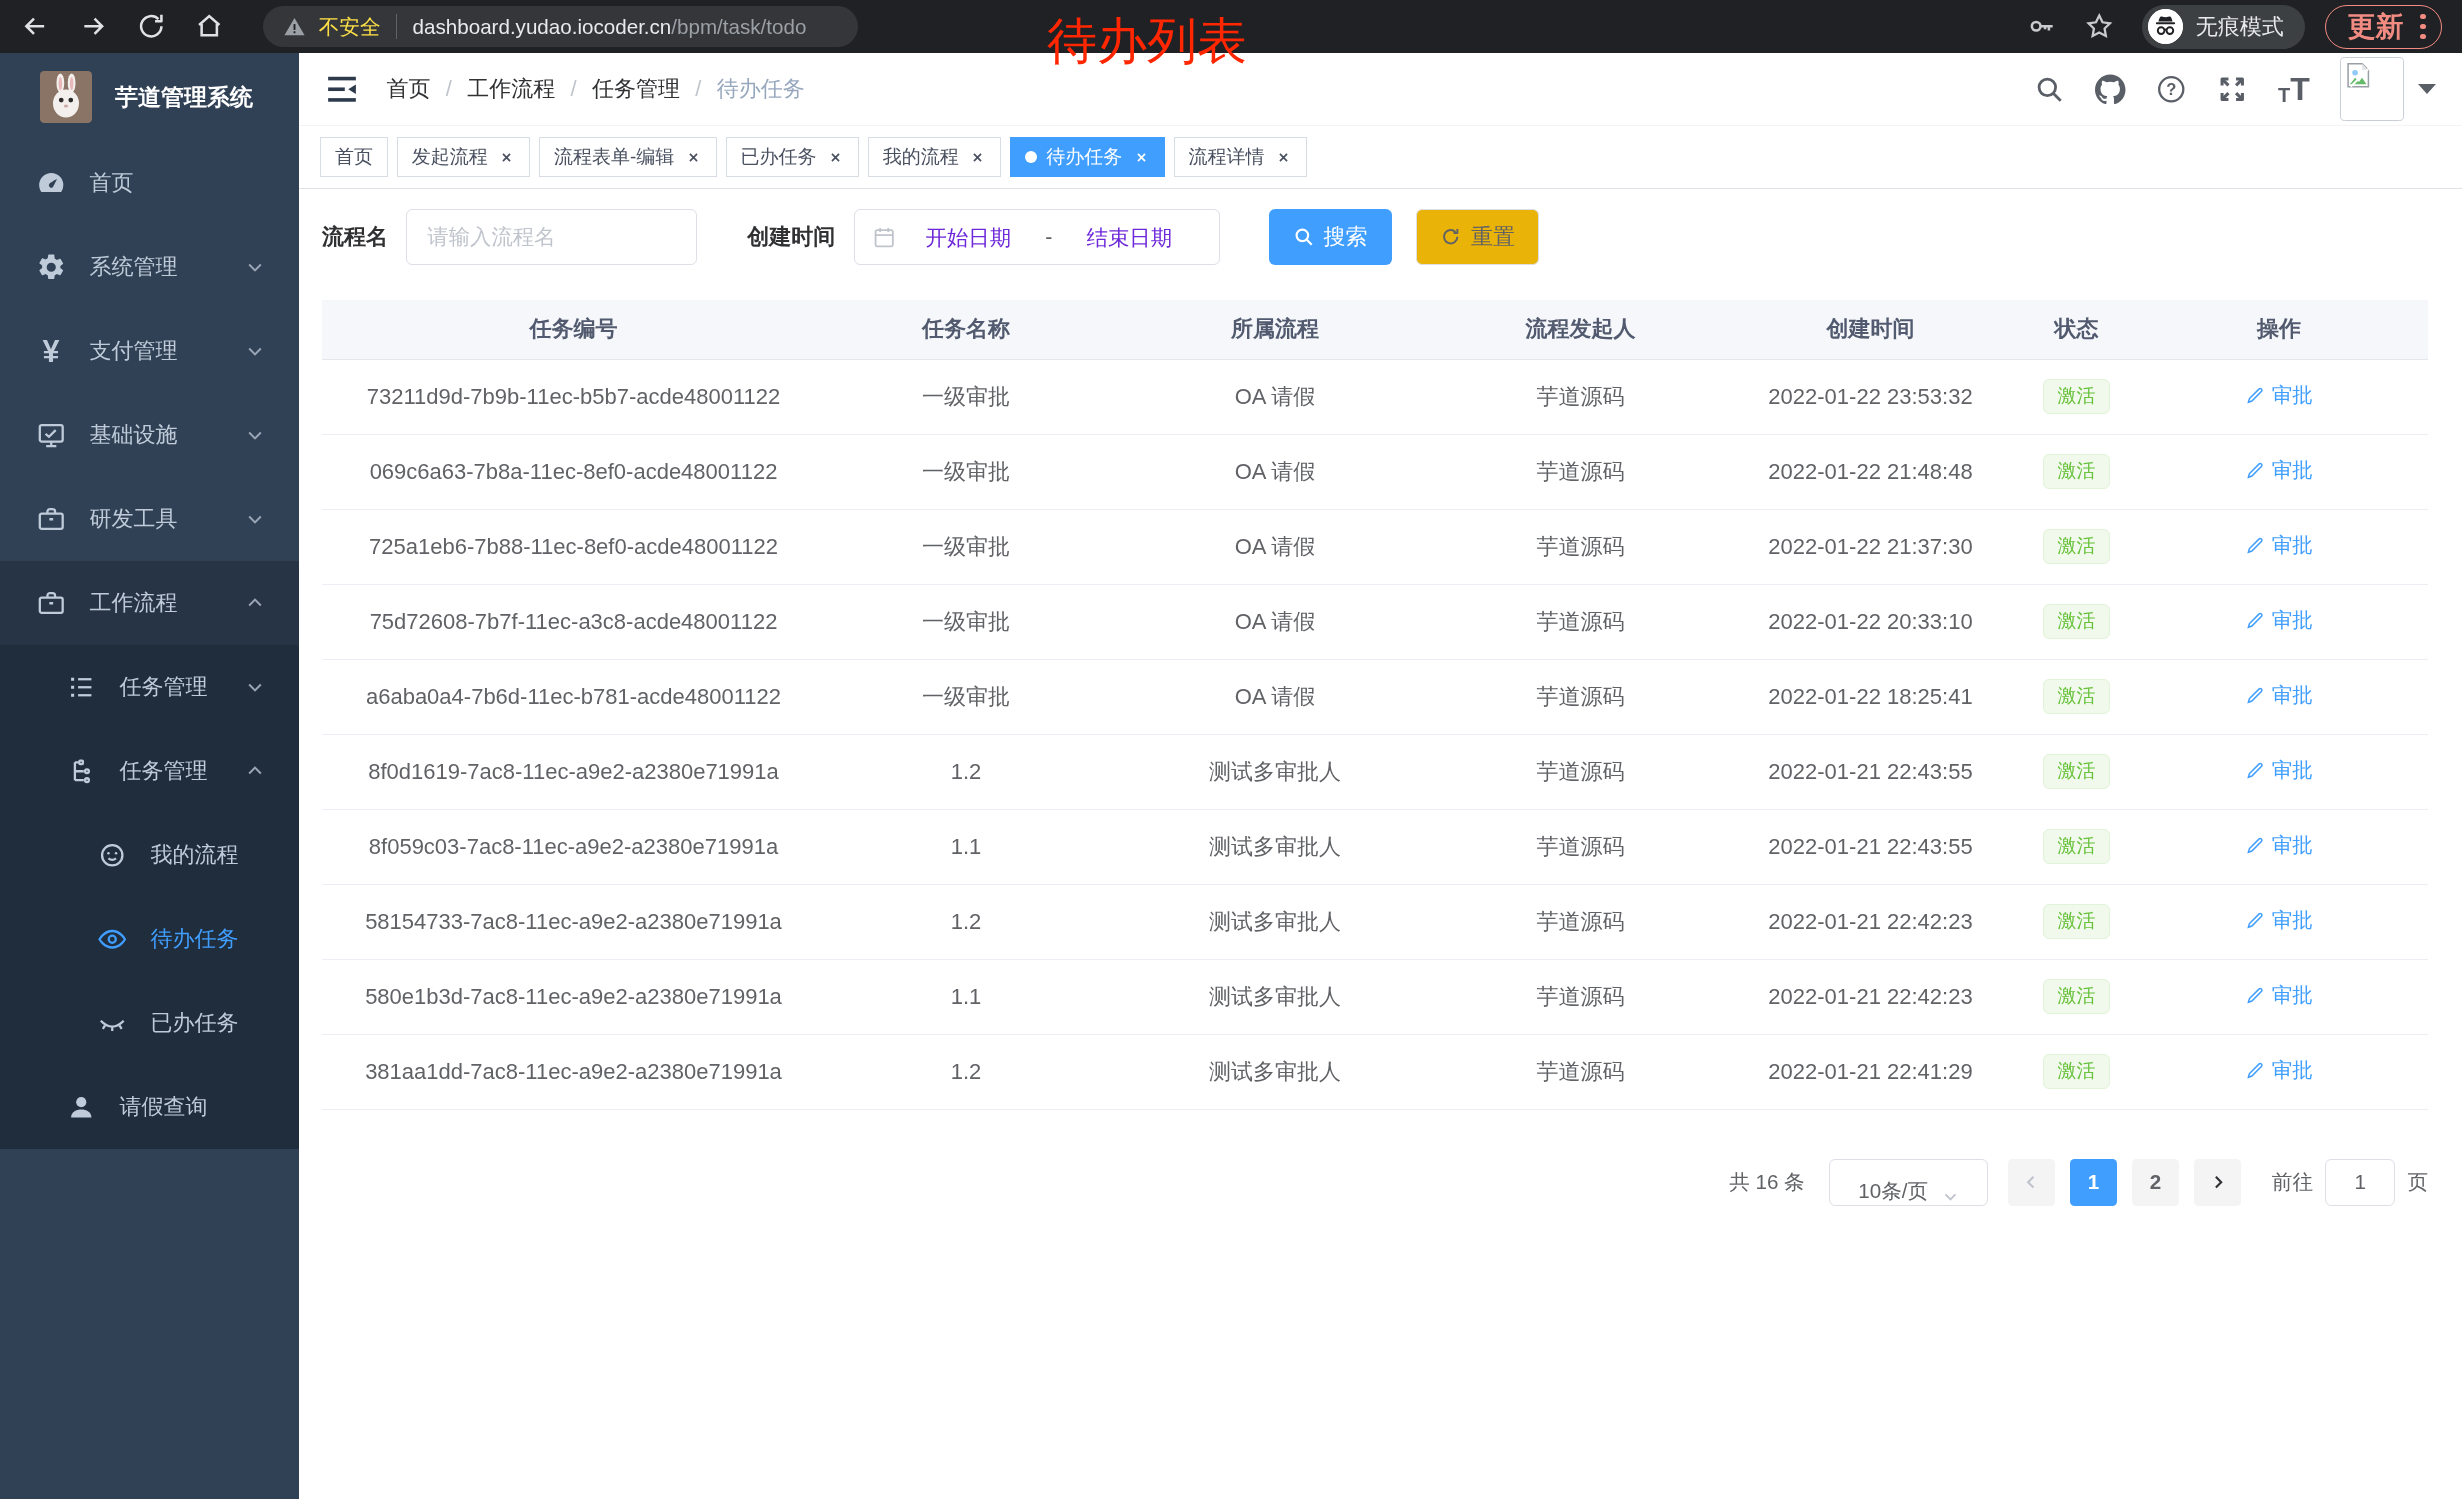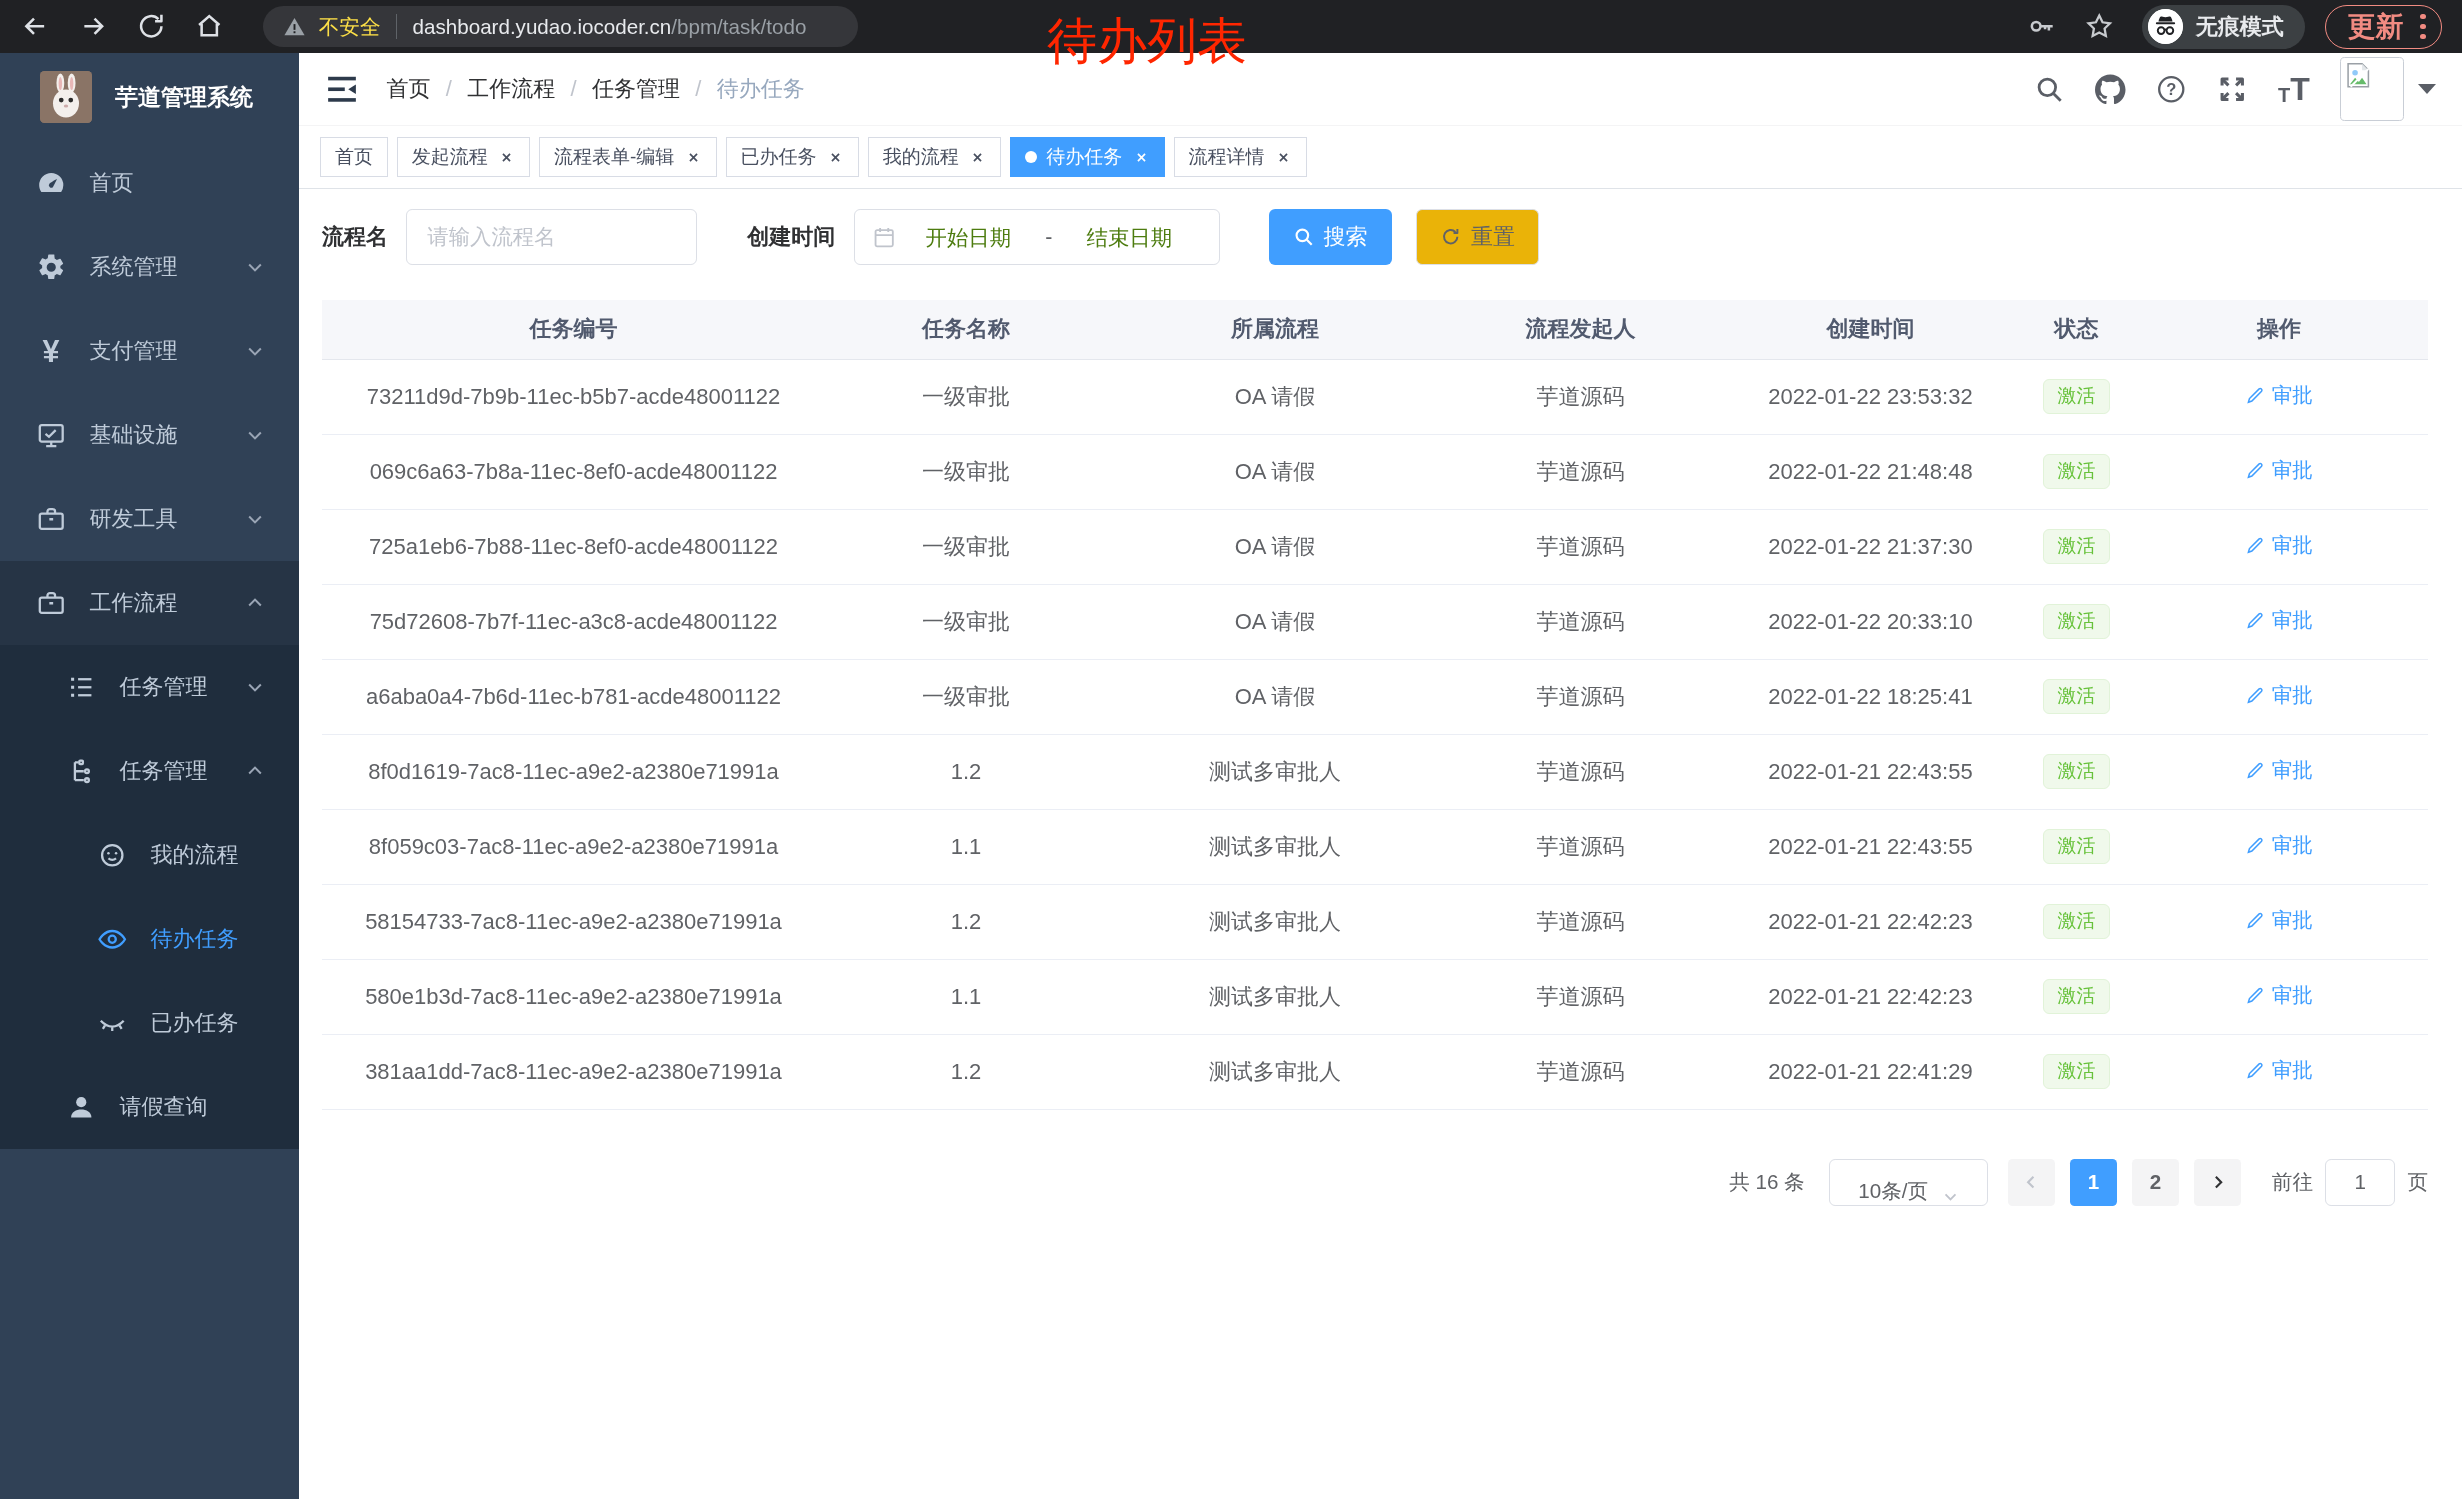--- a/index.html
+++ b/index.html
@@ -16,21 +16,21 @@
   .warn-ic { width:23px; height:23px; flex:none; }
   .sec-label { color:#fde047; font-size:20.6px; margin-left:13px; white-space:nowrap; }
   .url-sep { width:1.5px; height:24.4px; background:#5f6368; margin:0 15.3px; }
   .url-text { font-size:20.6px; color:#e8eaed; white-space:nowrap; }
   .url-text .path { color:#9aa0a6; }
   .bar-spacer { flex:1; }
   .key-ic,.star-ic { width:30.5px; height:30.5px; color:#c7cace; margin-right:27.5px; flex:none; }
   .incog-chip { height:44px; border-radius:22px; background:#3c4043; display:flex;
     align-items:center; padding:0 21.4px 0 6.1px; margin-right:20px; flex:none; }
   .incog-ic { width:35px; height:35px; border-radius:50%; background:#fff; margin-right:12.2px; }
-  .incog-label { color:#e8eaed; font-size:22px; font-weight:700; white-space:nowrap; }
+  .incog-label { color:#e8eaed; font-size:22px; font-weight:400; white-space:nowrap; }
   .update-pill { height:44px; border-radius:22px; border:1.5px solid #f28b82; display:flex;
     align-items:center; padding:0 15.3px 0 21.4px; flex:none; }
   .update-label { color:#f28b82; font-size:28px; font-weight:600; white-space:nowrap; }
   .menu-dots { display:flex; flex-direction:column; gap:4.6px; margin-left:17px; }
   .menu-dots i { width:5.3px; height:5.3px; border-radius:50%; background:#f28b82; }
 
   
   .annotation { position:absolute; left:1047px; top:13.7px; font-size:50px; line-height:1.1;
     color:#ff2600; z-index:99; white-space:nowrap; }
 
@@ -87,21 +87,21 @@
   .filter-row { display:flex; align-items:center; height:56px; }
   .f-label { font-size:22px; font-weight:bold; color:#303133; white-space:nowrap; }
   .text-input { width:291px; height:56px; border:1.5px solid #dcdfe6; border-radius:6.1px;
     font-size:21.4px; color:#606266; padding:0 20px; margin-left:18.3px; outline:none;
     font-family:inherit; }
   .text-input::placeholder { color:#c0c4cc; }
   .f-gap { width:50px; }
   .date-box { width:366px; height:56px; border:1.5px solid #dcdfe6; border-radius:6.1px;
     display:flex; align-items:center; padding:0 17px; margin-left:18.3px; }
   .cal-ic { width:24.4px; height:24.4px; color:#c0c4cc; flex:none; }
-  .date-ph { color:#4d7c0f; font-size:21.4px; flex:1; text-align:center; white-space:nowrap; }
+  .date-ph { color:#6d28d9; font-size:21.4px; flex:1; text-align:center; white-space:nowrap; }
   .range-sep { color:#606266; font-size:21.4px; padding:0 4.6px; }
   .btn { height:56px; border-radius:6.1px; display:inline-flex; align-items:center;
     font-size:22px; cursor:pointer; white-space:nowrap; }
   .btn svg { width:21.4px; height:21.4px; margin-right:9.2px; }
   .btn-primary { background:#409eff; color:#fff; border:none; padding:0 24.4px; margin-left:49px; }
   .btn-plain { background:#eab308; color:#606266; border:1.5px solid #dcdfe6; padding:0 23px; margin-left:24.4px; }
 
   
   .task-table { width:100%; border-collapse:collapse; margin-top:35px; table-layout:fixed; }
   .task-table th { height:59px; background:#f6f7fa; color:#515a6e; font-size:22px; font-weight:bold;

